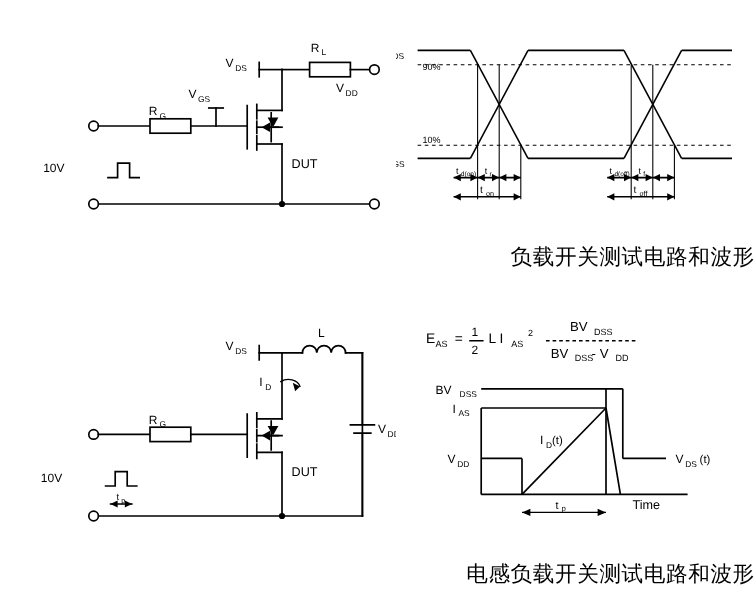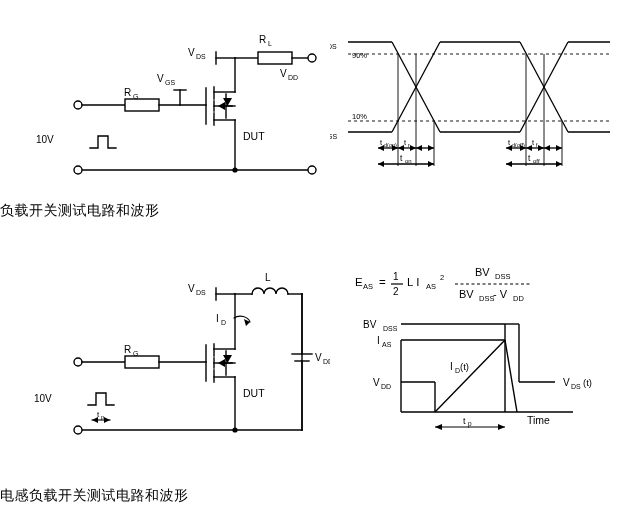--- a/index.html
+++ b/index.html
@@ -8,22 +8,22 @@
     background:#ffffff;
     font-family:"Liberation Sans", sans-serif;
     color:#000;
     position:relative;
     overflow:hidden;
   }
   .fig{position:absolute;}
   .caption{
     position:absolute;
     width:100%;
-    text-align:left;
-    font-size:14px;
+    text-align:right;
+    font-size:18px;
     color:#000;
     letter-spacing:0.5px;
   }
   svg{display:block;}
   text{font-family:"Liberation Sans", sans-serif;}
 </style>
 </head>
 <body>
 
 <div class="fig" style="left:20px;top:10px;">
@@ -320,13 +320,13 @@
     <text x="208" y="74">V</text>
     <text x="216" y="77" font-size="7">DS</text>
     <text x="228" y="74" font-size="9.5"> (t)</text>
     <text x="108" y="112" font-size="9">t</text>
     <text x="113" y="114" font-size="6.5">p</text>
     <text x="172" y="112" font-size="10.5">Time</text>
   </g>
 </svg>
 </div>
 
-<div class="caption" style="top:487px;left:0;">电感负载开关测试电路和波形</div>
+<div class="caption" style="top:466px;left:0;">电感负载开关测试电路和波形</div>
 
 </body></html>

